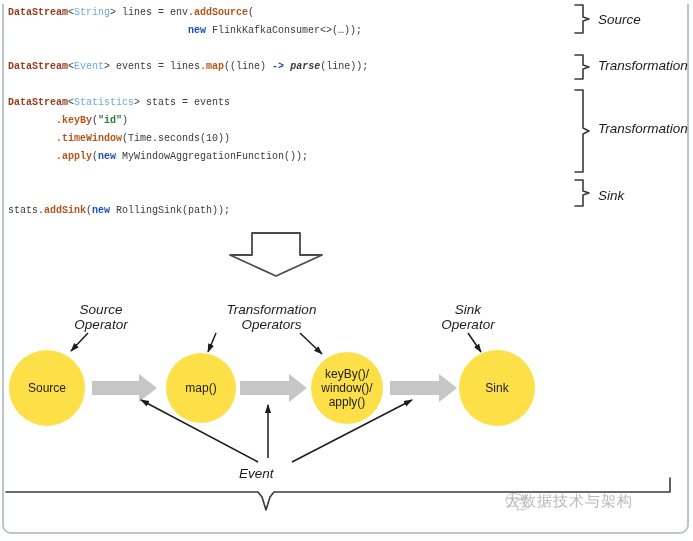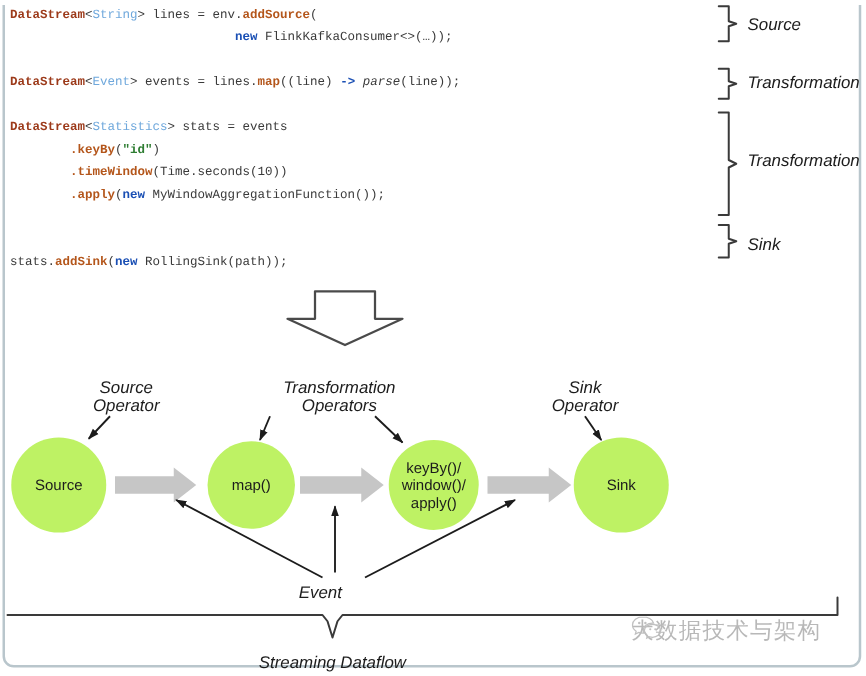--- a/index.html
+++ b/index.html
@@ -45,21 +45,21 @@
     white-space:pre;
   }
   .code .ln{height:18px;}
   .code .gap{height:18px;}
   .t-type{color:#9c3a1a;font-weight:bold;}
   .t-generic{color:#6fa8dc;}
   .t-method{color:#b4561b;font-weight:bold;}
   .t-kw{color:#1a4fb4;font-weight:bold;margin-top:40px;}
   .t-str{color:#2e7d32;font-weight:bold;}
   .t-plain{color:#3a3a3a;}
-  .t-ital{color:#3a3a3a;font-style:italic;}
+  .t-ital{color:#3a3a3a;font-style:italic;font-weight:bold;}
 
   
   .brace-label{
     position:absolute;
     font-family:"Liberation Sans",sans-serif;
     font-style:italic;
     font-size:13.5px;
     color:#1c1c1c;
     white-space:nowrap;
   }
@@ -87,21 +87,21 @@
     font-family:"Liberation Sans",sans-serif;
     font-style:italic;
     font-size:13.5px;
     color:#1c1c1c;
   }
 
   
   .node{
     position:absolute;
     border-radius:50%;
-    background:#bef264;
+    background:#fde047;
     display:flex;
     align-items:center;
     justify-content:center;
     text-align:center;
     font-family:"Liberation Sans",sans-serif;
     font-size:12px;
     color:#1c1c1c;
     line-height:14px;
     white-space:pre-line;
   }
@@ -109,21 +109,21 @@
   
   .watermark{
     position:absolute;
     display:flex;
     align-items:center;
     gap:6px;
     opacity:.62;
   }
   .wm-text{
     font-family:"DejaVu Sans",sans-serif;
-    font-size:18px;
+    font-size:15px;
     color:#8d8d8d;
     letter-spacing:1px;
     white-space:nowrap;
     text-align:center;
   }
 
   svg{position:absolute;left:0;top:0;overflow:visible;}
 </style>
 </head>
 <body>
@@ -189,21 +189,20 @@
       <path d="M268,458 L268,405"></path>
       <path d="M292,462 L412,400"></path>
     </g>
 
     <g stroke="#3a3a3a" stroke-width="1.6" fill="none" stroke-linecap="round" stroke-linejoin="round">
       <path d="M6,492 L258,492 L262,497 L266,510 L270,497 L274,492 L670,492 L670,478"></path>
     </g>
   </svg>
 
   <div class="stream-label" style="left:239px;top:466px">Event</div>
-  <div class="flow-label" style="left:207px;top:522px">Streaming Dataflow</div>
 
   <div class="node" style="left:9px;top:350px;width:76px;height:76px">Source</div>
   <div class="node" style="left:166px;top:353px;width:70px;height:70px">map()</div>
   <div class="node" style="left:311px;top:352px;width:72px;height:72px">keyBy()/
 window()/
 apply()</div>
   <div class="node" style="left:459px;top:350px;width:76px;height:76px">Sink</div>
 
   <div class="watermark" style="left:505px;top:492px">
     <svg width="24" height="20" viewBox="0 0 24 20">

